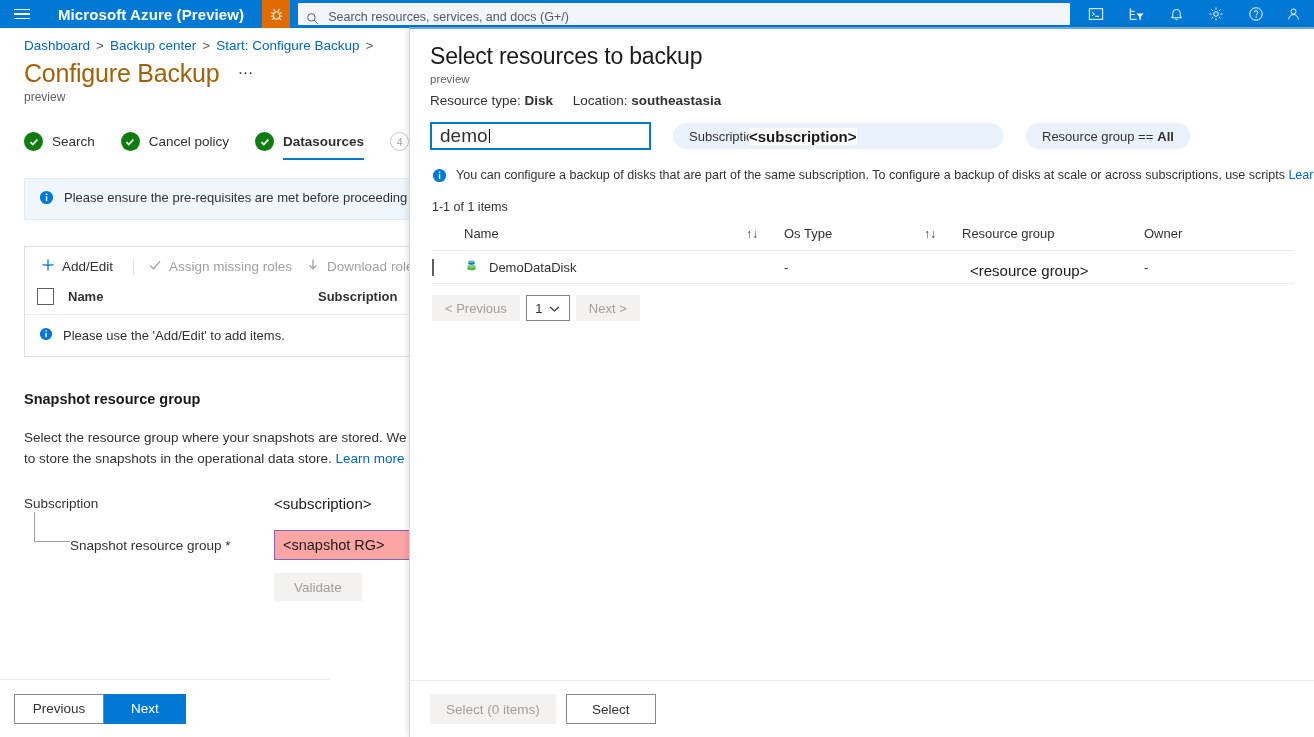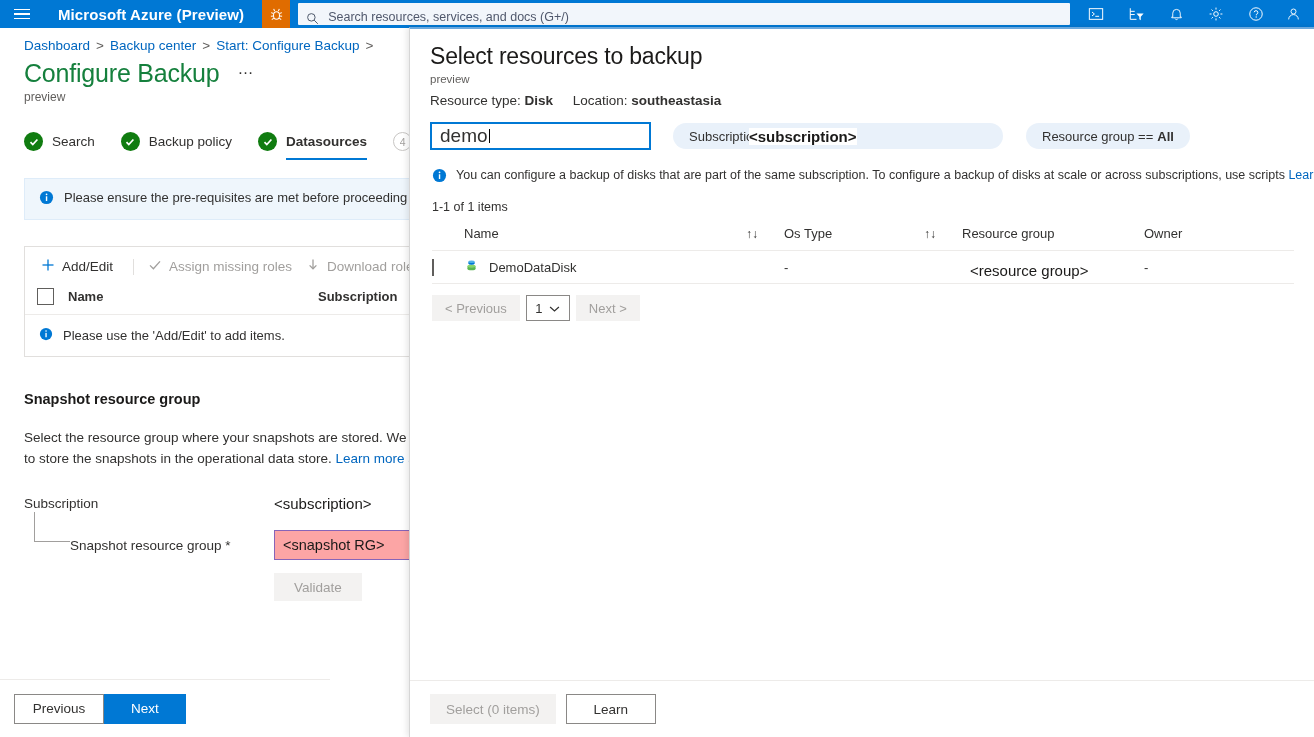--- a/index.html
+++ b/index.html
@@ -82,21 +82,21 @@
   .breadcrumb {
     padding-top: 10px;
     font-size: 13.5px; color: #0066bf;
     white-space: nowrap;
   }
   .breadcrumb .sep { color: #605e5c; margin: 0 6px; }
   .breadcrumb a { color: #0066bf; text-decoration: none; cursor: pointer; }
 
   .title-row { display: flex; align-items: center; margin-top: 6px; }
   .page-title {
-    font-size: 25px; font-weight: normal; color: #15803d;
+    font-size: 25px; font-weight: normal; color: #a16207;
     letter-spacing: -.2px;
   }
   .ellipsis-btn {
     margin-left: 18px; color: #323130; font-size: 16px;
     letter-spacing: 1px; cursor: pointer; line-height: 10px;
     padding-bottom: 9px;
   }
   .preview-tag { font-size: 12px; color: #605e5c; margin-top: 2px; }
 
   .steps { display: flex; align-items: center; margin-top: 28px; }
@@ -422,21 +422,21 @@
               </svg>
           </span>
           <span class="slabel">Search</span>
         </div>
         <div class="step">
           <span class="check">
             <svg width="12" height="12" viewBox="0 0 12 12" aria-hidden="true">
                 <polyline points="2.5,6.2 4.8,8.6 9.4,3.5" fill="none" stroke="#fff" stroke-width="1.7"></polyline>
               </svg>
           </span>
-          <span class="slabel">Backup policy</span>
+          <span class="slabel">Cancel policy</span>
         </div>
         <div class="step active">
           <span class="check">
             <svg width="12" height="12" viewBox="0 0 12 12" aria-hidden="true">
                 <polyline points="2.5,6.2 4.8,8.6 9.4,3.5" fill="none" stroke="#fff" stroke-width="1.7"></polyline>
               </svg>
           </span>
           <span class="slabel">Datasources</span>
           <span class="underline"></span>
         </div>
@@ -614,15 +614,15 @@
         <svg width="11" height="8" viewBox="0 0 12 8" aria-hidden="true">
             <polyline points="1.2,1.8 6,6.2 10.8,1.8" fill="none" stroke="#323130" stroke-width="1.3"></polyline>
           </svg>
       </span>
     </div>
     <div class="pg-btn">Next &gt;</div>
   </div>
 
   <div class="fly-footer">
     <div class="btn-disabled">Select (0 items)</div>
-    <div class="btn-sec">Learn</div>
+    <div class="btn-sec">Select</div>
   </div>
 </div>
 
 </body></html>

